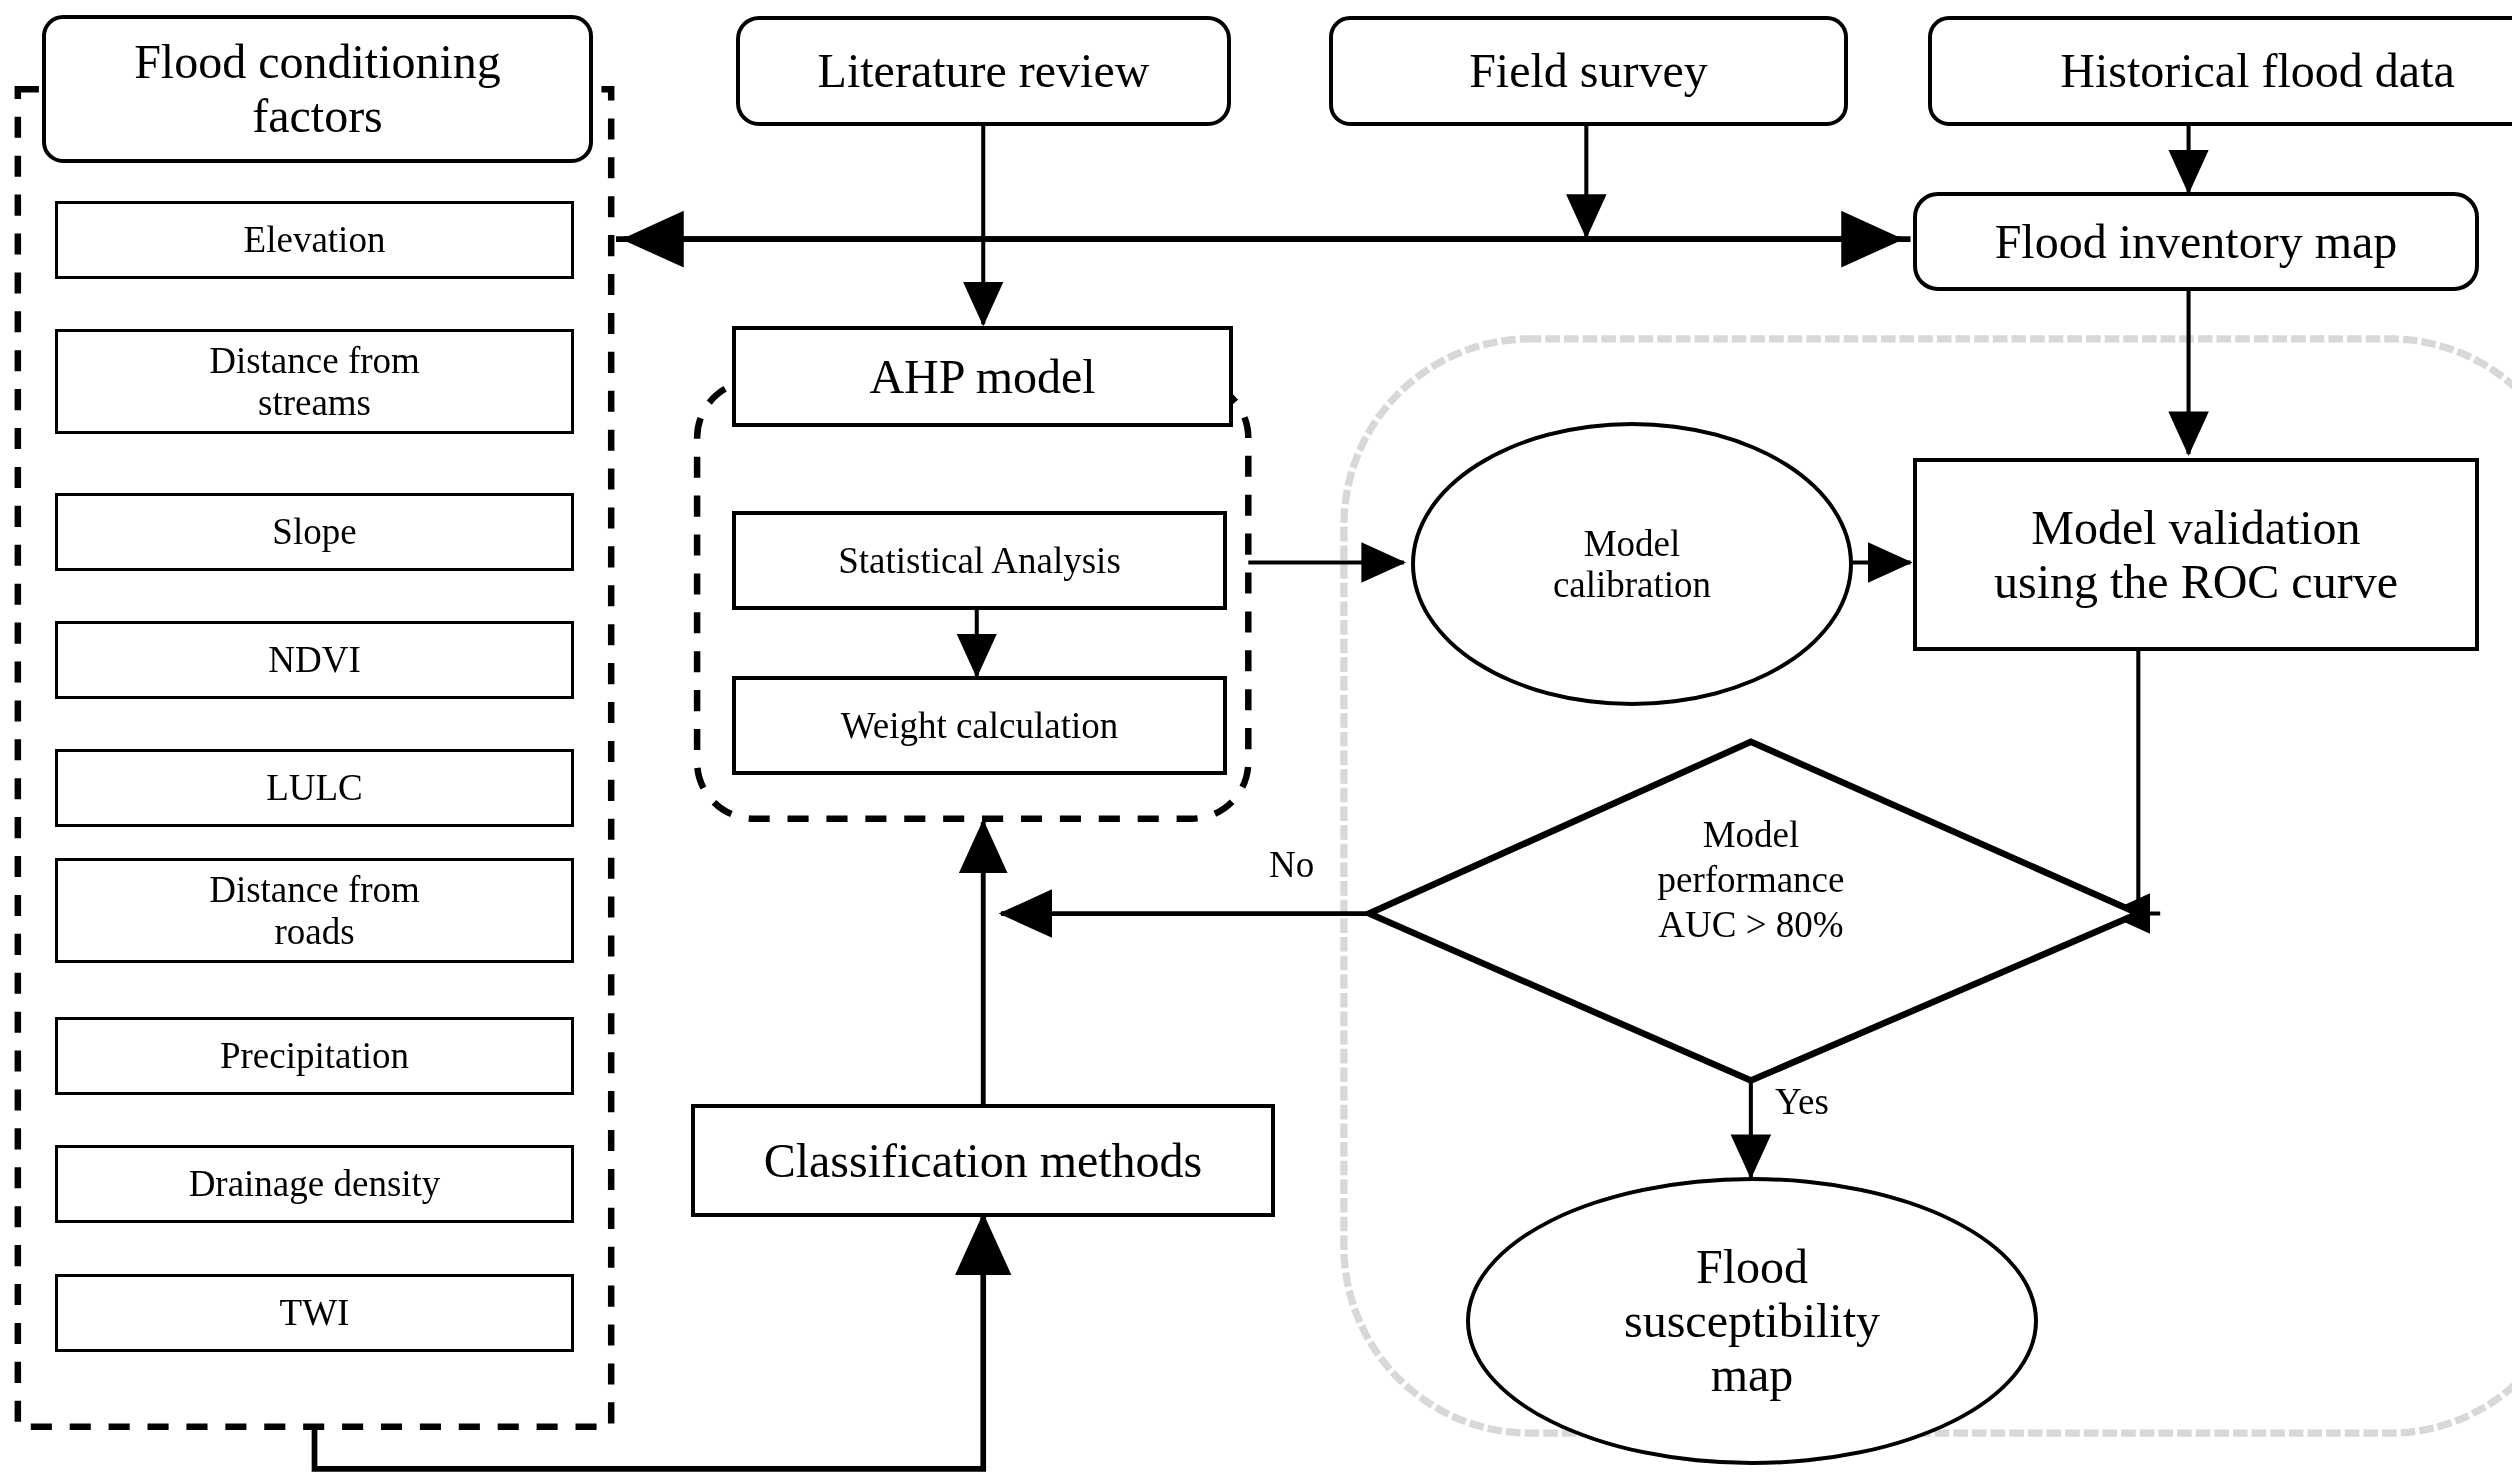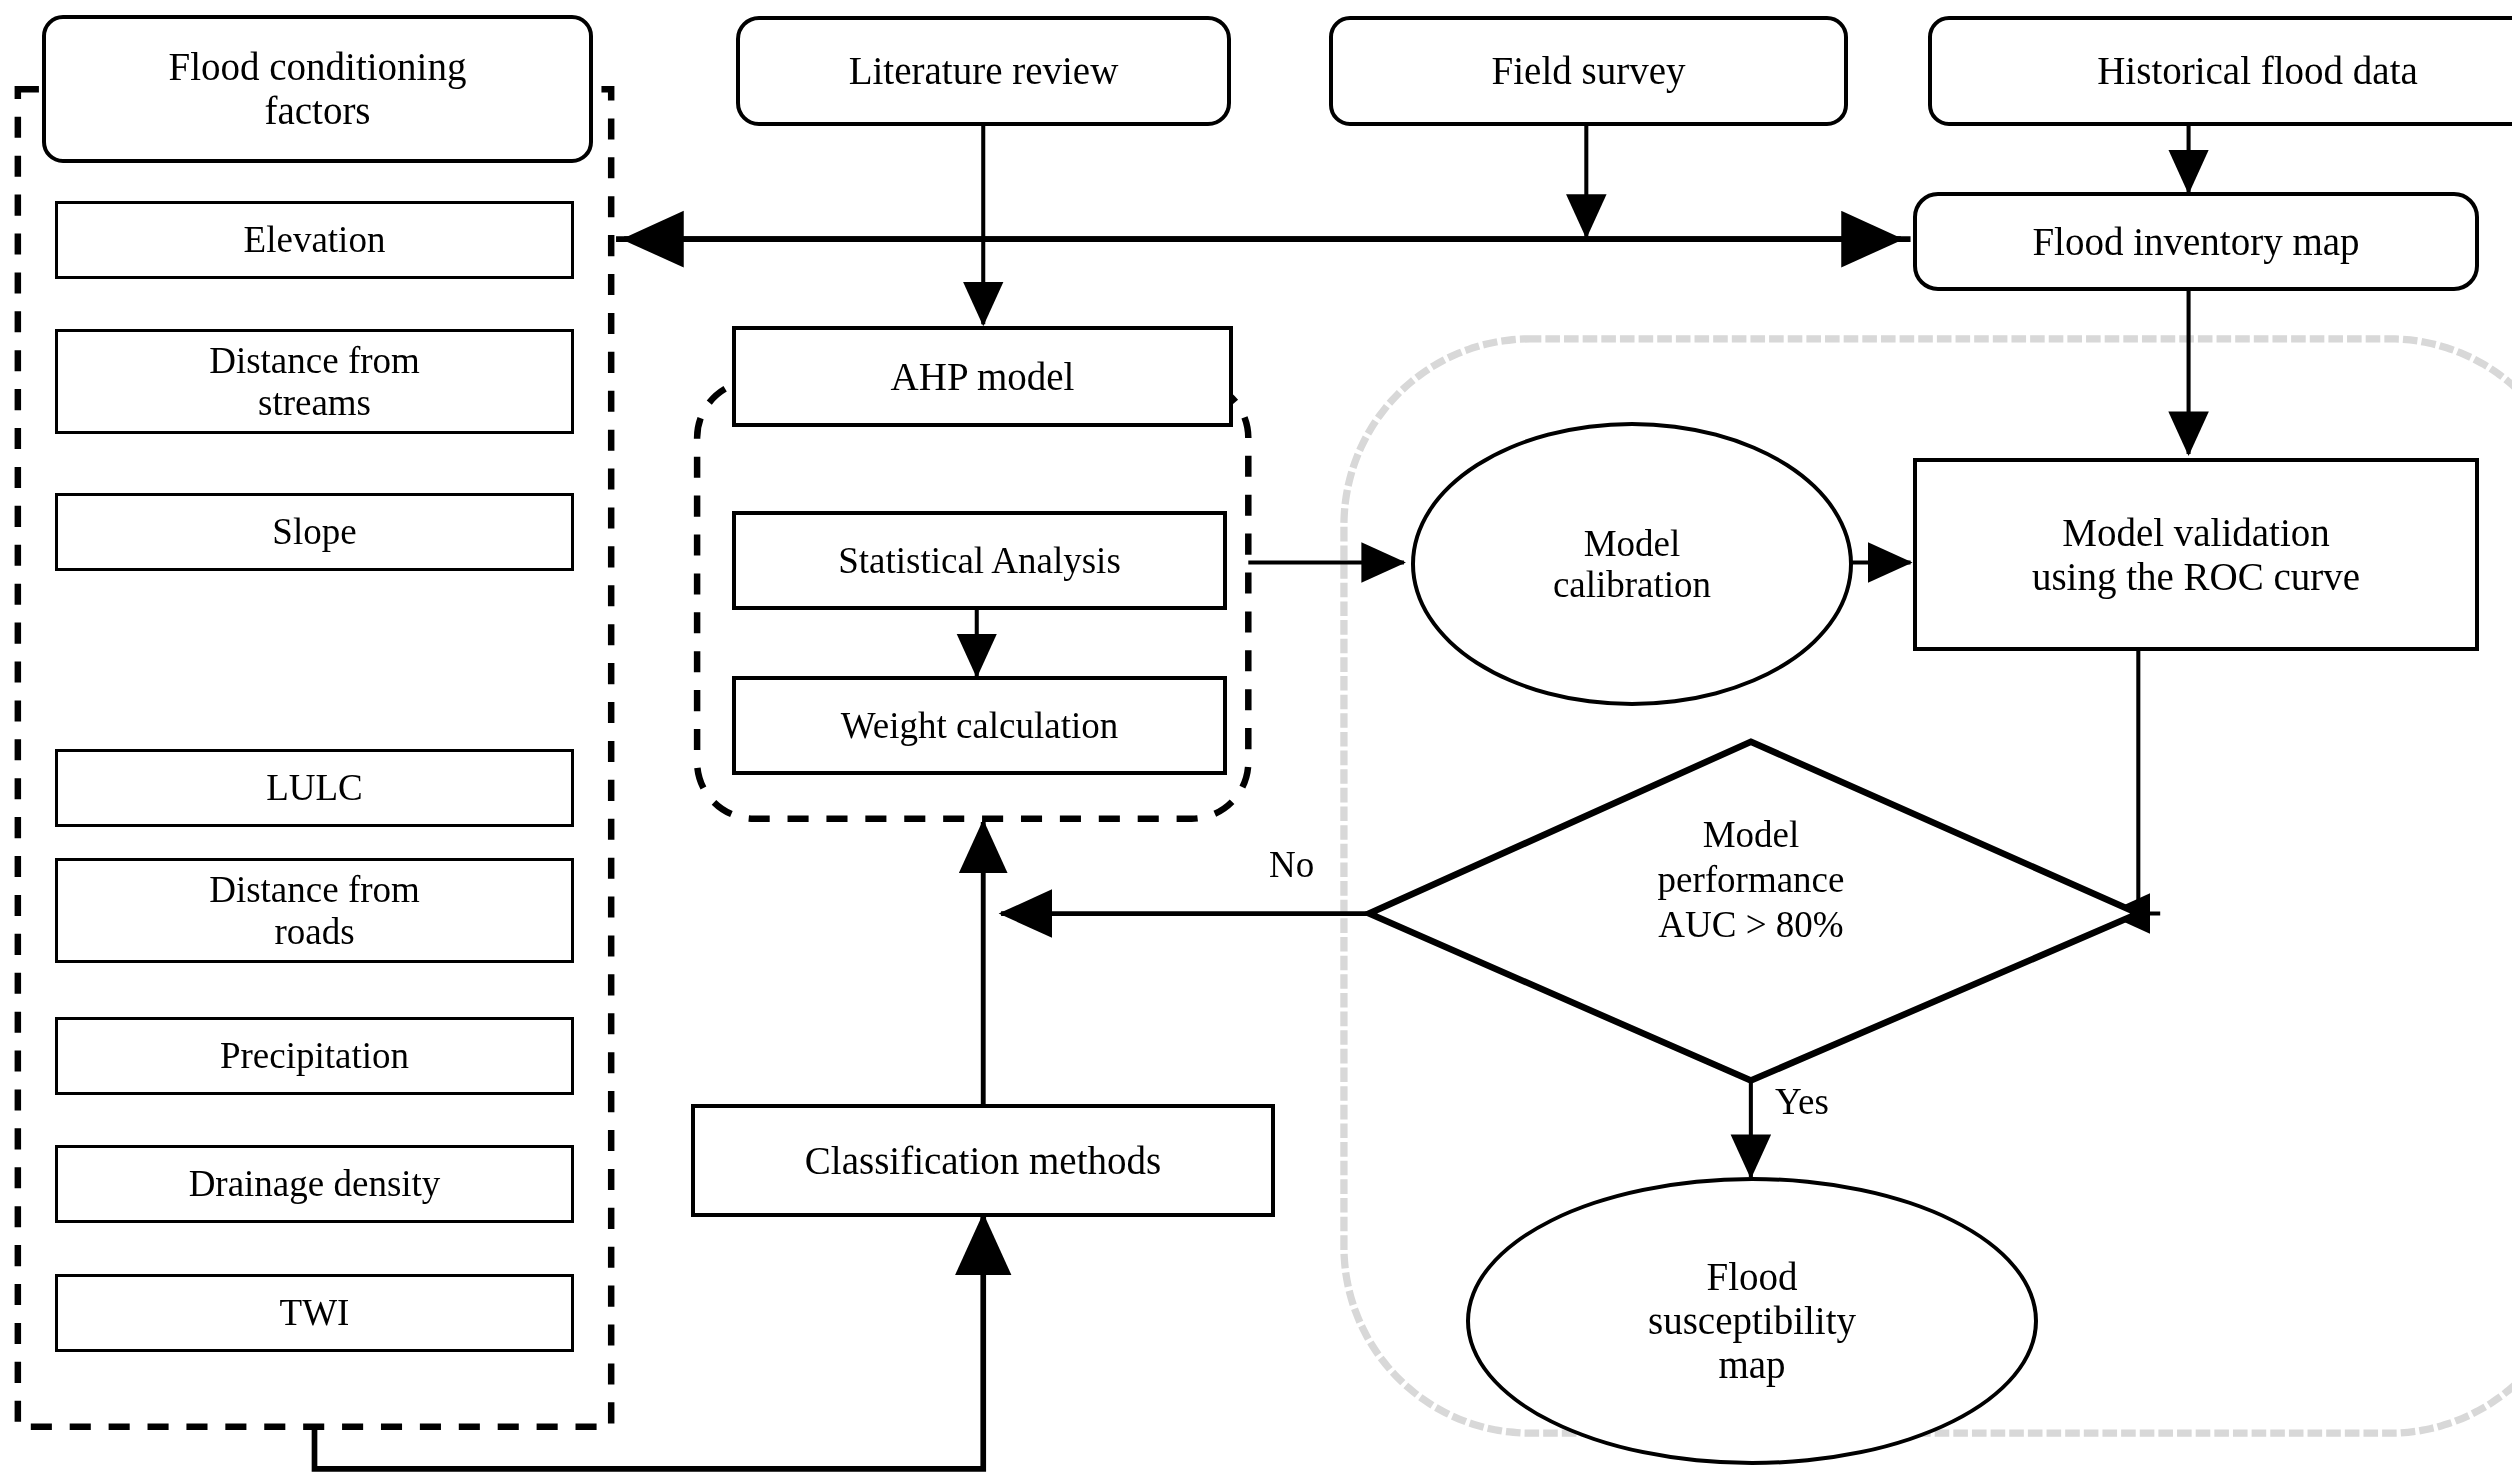--- a/index.html
+++ b/index.html
@@ -49,21 +49,21 @@
   }
   .thinrect {
     border: 3.2px solid #000000;
     border-radius: 0;
   }
   .ellipse {
     border: 4.9px solid #000000;
     border-radius: 50%;
   }
   .f46 { font-size: 37px; }
-  .f48 { font-size: 39px; }
+  .f48 { font-size: 48px; }
   .label {
     position: absolute;
     background: transparent;
     color: #000000;
     font-family: "Liberation Serif", "DejaVu Serif", serif;
     font-size: 37px;
     white-space: nowrap;
   }
   .diamond-text {
     position: absolute;
@@ -129,20 +129,21 @@
   <div class="node rounded f48" style="left:42px; top:14.6px; width:551px; height:148px; white-space:pre-line;">Flood conditioning
 factors</div>
 
   <div class="node thinrect f46" style="left:55px; top:201px; width:519px; height:78px;">Elevation</div>
 
   <div class="node thinrect f46" style="left:55px; top:329px; width:519px; height:105px; white-space:pre-line;">Distance from
 streams</div>
 
   <div class="node thinrect f46" style="left:55px; top:493px; width:519px; height:78px;">Slope</div>
 
+  <div class="node thinrect f46" style="left:55px; top:621px; width:519px; height:78px;">NDVI</div>
 
   <div class="node thinrect f46" style="left:55px; top:749px; width:519px; height:78px;">LULC</div>
 
   <div class="node thinrect f46" style="left:55px; top:858px; width:519px; height:105px; white-space:pre-line;">Distance from
 roads</div>
 
   <div class="node thinrect f46" style="left:55px; top:1017px; width:519px; height:78px;">Precipitation</div>
 
   <div class="node thinrect f46" style="left:55px; top:1145px; width:519px; height:78px;">Drainage density</div>
 

